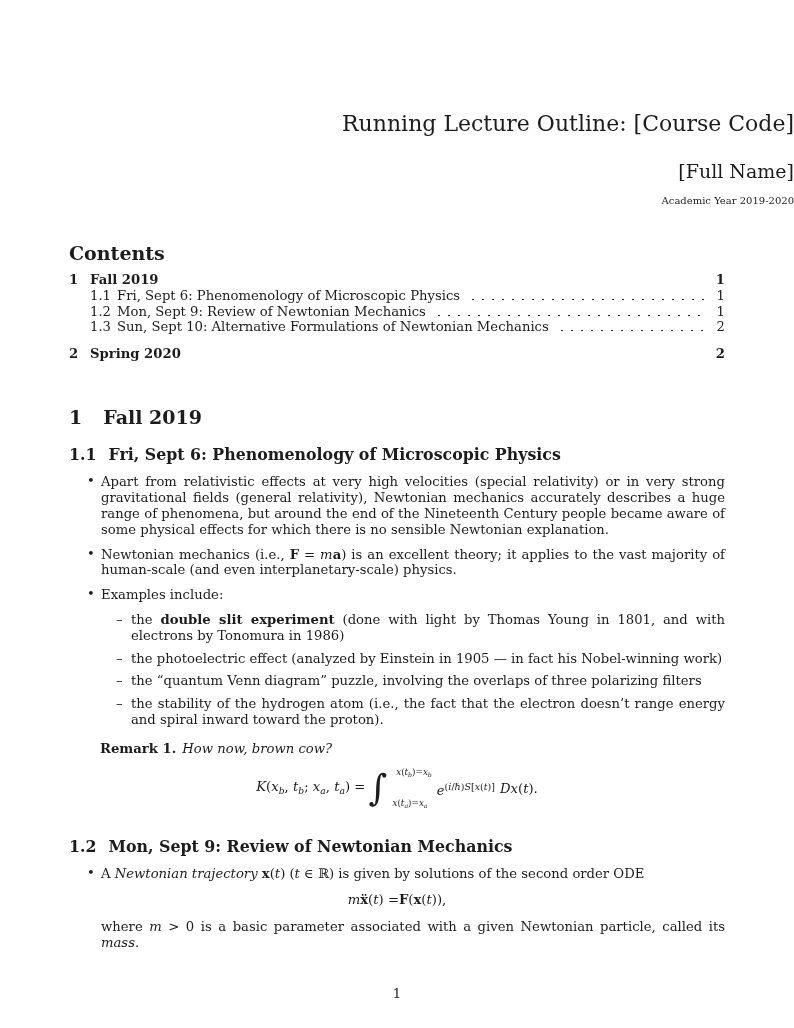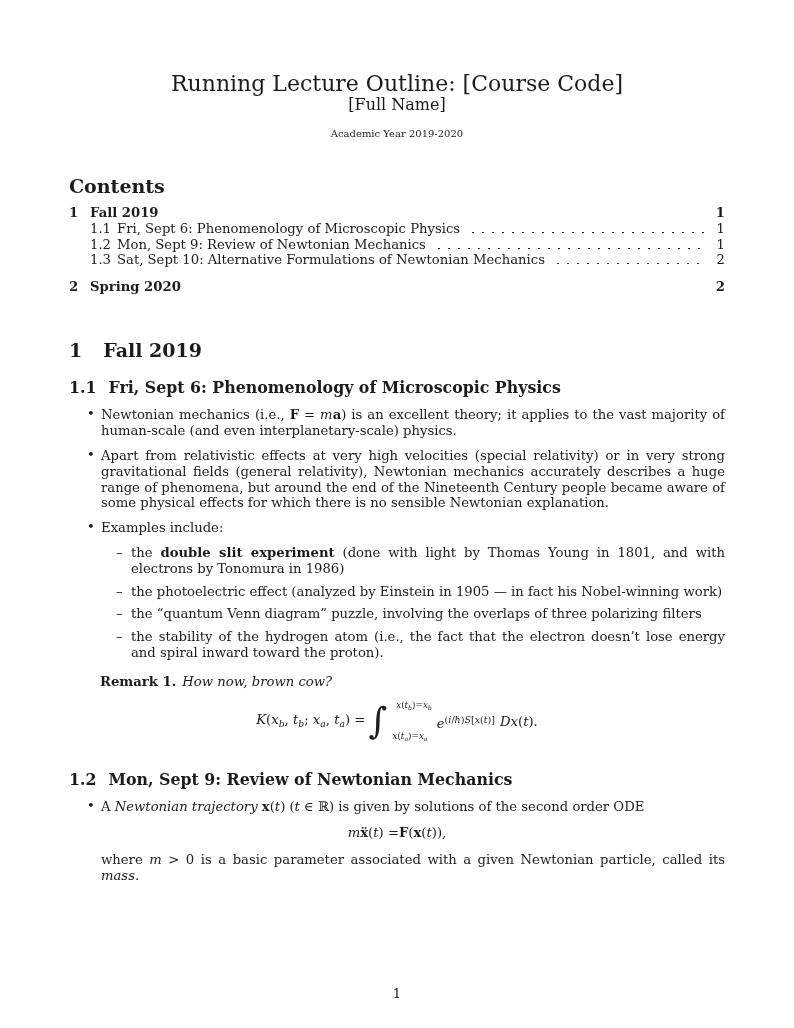--- a/index.html
+++ b/index.html
@@ -8,23 +8,23 @@
     position:relative;
     width:794px; height:1028px;
     background:#ffffff;
     color:#1c1c1c;
     font-family:"DejaVu Serif","DejaVu Sans",serif;
     font-size:13.2px;
     line-height:15.8px;
     overflow:hidden;
   }
   
-  .titleblock { padding-top:71px; text-align:center; }
+  .titleblock { padding-top:111px; text-align:right; }
   .doc-title  { font-size:22px; line-height:26px; }
-  .doc-author { font-size:16px; }
+  .doc-author { margin-top:27px; font-size:19px; }
   .doc-date   { margin-top:13px; font-size:10px; }
   
   .textblock { margin:37px 69px 0 69px; width:656px; }
   
   .toc-heading { font-size:19px; font-weight:700; margin-bottom:1px; }
   .toc-row { display:flex; align-items:baseline; line-height:15.6px; }
   .toc-row.l1 { font-weight:700; margin-top:11px; }
   .toc-row.l2 { margin-left:21px; }
   .toc-row .num { flex:none; }
   .l1 > .num { width:21px; }
@@ -107,21 +107,21 @@
 
       <div class="toc-row l2">
         <span class="num">1.2</span>
         <span class="toc-label">Mon, Sept 9: Review of Newtonian Mechanics</span>
         <span class="leader"></span>
         <span class="toc-page">1</span>
       </div>
 
       <div class="toc-row l2">
         <span class="num">1.3</span>
-        <span class="toc-label">Sat, Sept 10: Alternative Formulations of Newtonian Mechanics</span>
+        <span class="toc-label">Sun, Sept 10: Alternative Formulations of Newtonian Mechanics</span>
         <span class="leader"></span>
         <span class="toc-page">2</span>
       </div>
 
       <div class="toc-row l1">
         <span class="num">2</span>
         <span class="toc-label">Spring 2020</span>
         <span class="spacer"></span>
         <span class="toc-page">2</span>
       </div>
@@ -131,29 +131,29 @@
       <span class="hnum">1</span>
       <span>Fall 2019</span>
     </h2>
 
     <h3 class="subsec">
       <span class="hnum">1.1</span>
       <span>Fri, Sept 6: Phenomenology of Microscopic Physics</span>
     </h3>
 
     <ul class="lvl1">
+      <li><span>Apart from relativistic effects at very high velocities (special relativity) or in very strong gravitational fields (general relativity), Newtonian mechanics accurately describes a huge range of phenomena, but around the end of the Nineteenth Century people became aware of some physical effects for which there is no sensible Newtonian explanation.</span></li>
       <li><span>Newtonian mechanics (i.e., </span><span class="b">F</span><span> = </span><span class="i">m</span><span class="b">a</span><span>) is an excellent theory; it applies to the vast majority of human-scale (and even interplanetary-scale) physics.</span></li>
-      <li><span>Apart from relativistic effects at very high velocities (special relativity) or in very strong gravitational fields (general relativity), Newtonian mechanics accurately describes a huge range of phenomena, but around the end of the Nineteenth Century people became aware of some physical effects for which there is no sensible Newtonian explanation.</span></li>
       <li>
         <span><span>Examples include:</span></span>
         <ul class="lvl2">
           <li><span>the </span><span class="b">double slit experiment</span><span> (done with light by Thomas Young in 1801, and with electrons by Tonomura in 1986)</span></li>
           <li><span>the photoelectric effect (analyzed by Einstein in 1905 — in fact his Nobel-winning work)</span></li>
           <li><span>the “quantum Venn diagram” puzzle, involving the overlaps of three polarizing filters</span></li>
-          <li><span>the stability of the hydrogen atom (i.e., the fact that the electron doesn’t lose energy and spiral inward toward the proton).</span></li>
+          <li><span>the stability of the hydrogen atom (i.e., the fact that the electron doesn’t range energy and spiral inward toward the proton).</span></li>
         </ul>
       </li>
     </ul>
 
     <p class="thm">
       <span class="thm-label">Remark 1.</span><span><span class="i">How now, brown cow?</span></span>
     </p>
 
 
     <div class="display-math feynman">

